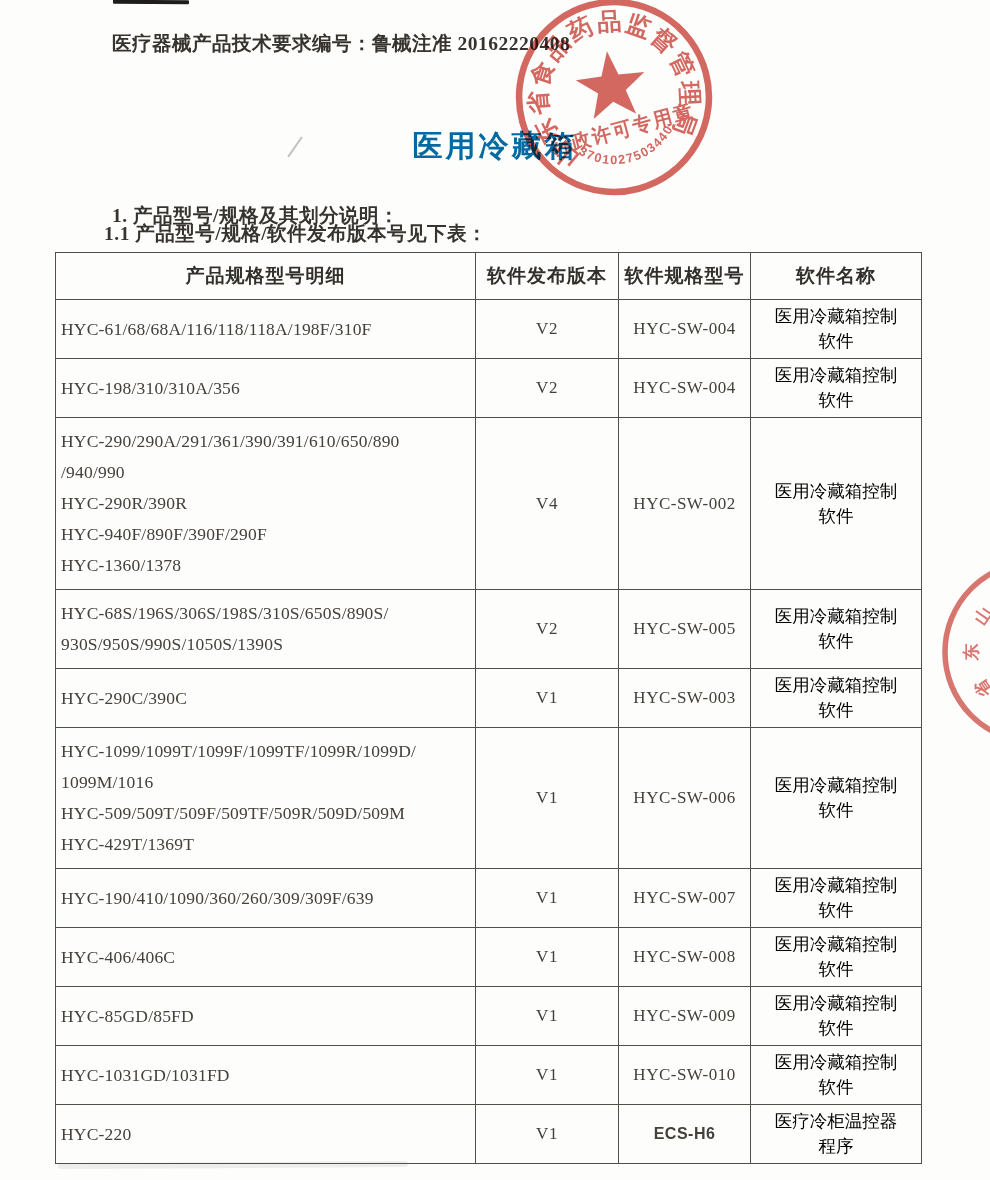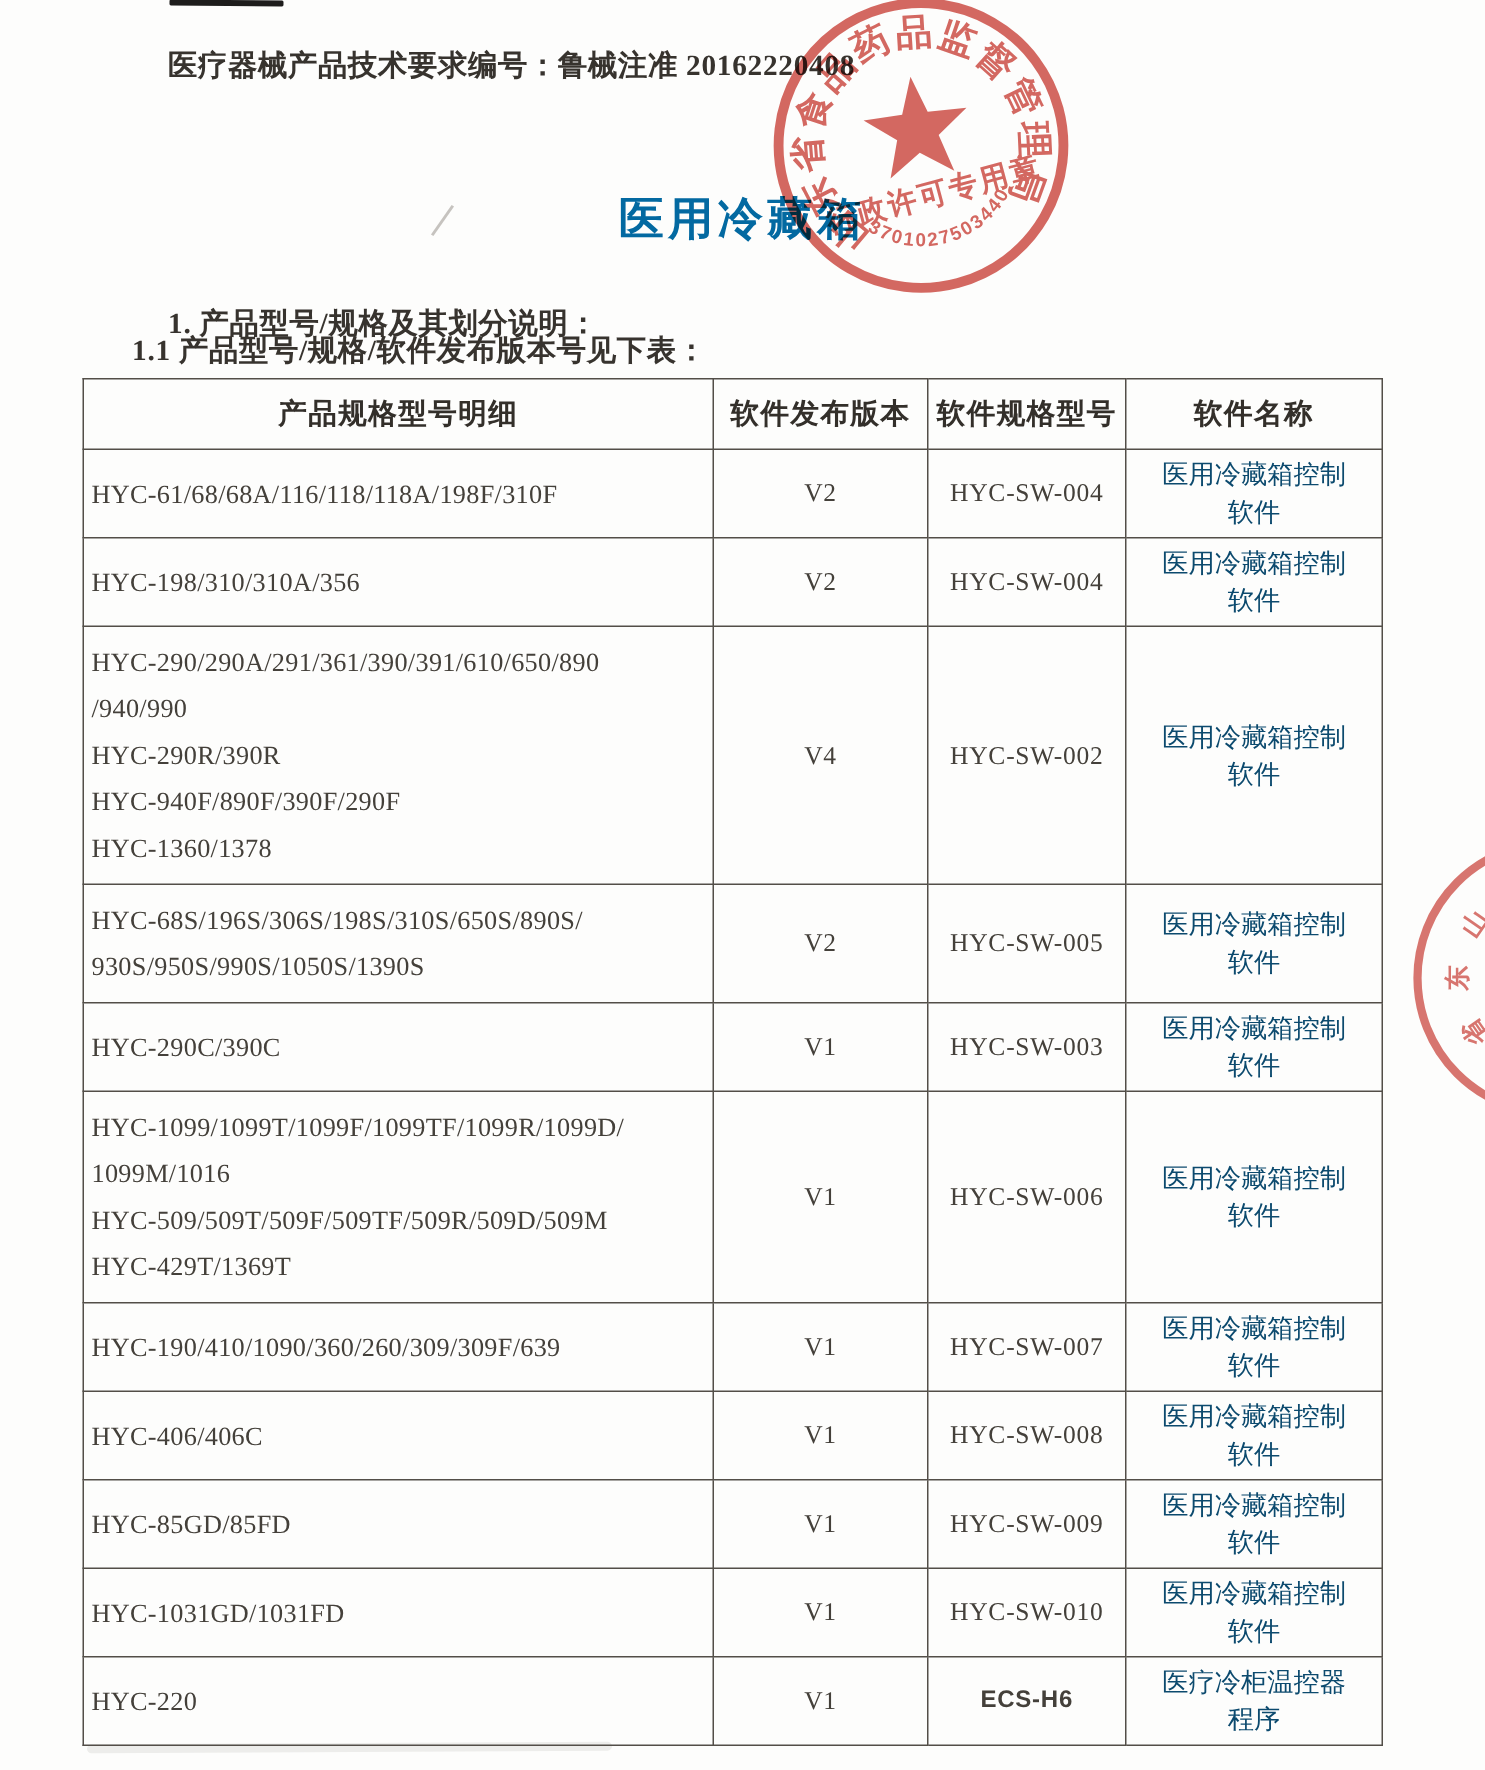--- a/index.html
+++ b/index.html
@@ -38,21 +38,21 @@
   .doc-title {
     position: absolute; left: 0; top: 126px; width: 990px;
     text-align: center; font-size: 30px; font-weight: 700; letter-spacing: 3px;
     color: #0369a1; font-family: "Liberation Sans", sans-serif;
   }
   .section-1 {
     position: absolute; left: 112px; top: 182px;
     font-size: 19.5px; color: #37332e; font-weight: 600; letter-spacing: .5px; margin-top: 20px;
   }
   .section-1-1 {
-    position: absolute; left: 88px; top: 220px;
+    position: absolute; left: 104px; top: 220px;
     font-size: 19.5px; color: #37332e; font-weight: 600; letter-spacing: .5px;
   }
 
   
   .spec-table-wrap { position: absolute; left: 55px; top: 252px; }
   table.spec {
     border-collapse: collapse; table-layout: fixed; width: 866px;
     background: transparent;
   }
   table.spec col.c1 { width: 420px; }
@@ -70,21 +70,21 @@
     text-align: left; vertical-align: middle;
     padding: 8px 8px 8px 5px; font-size: 17.5px; line-height: 31px;
     color: #44403a; letter-spacing: 0.2px;
   }
   td.version-cell, td.swmodel-cell {
     text-align: center; vertical-align: middle;
     font-size: 17px; color: #44403a; letter-spacing: 0.5px;
   }
   td.swname-cell {
     text-align: center; vertical-align: middle;
-    padding: 4px 4px; font-size: 17.5px; line-height: 25px; color: #0c4a6e;
+    padding: 4px 4px; font-size: 17.5px; line-height: 25px; color: #000000;
   }
   td.swname-cell .sw-name-text { display: inline-block; max-width: 7.2em; }
   table.spec tr:last-child td.swmodel-cell {
     font-family: "Liberation Sans", sans-serif; font-weight: 700; font-size: 16px;
   }
 
   
   .stamp-main {
     position: absolute; left: 513px; top: -4px; width: 202px; height: 202px;
     transform: rotate(-15deg); mix-blend-mode: multiply; opacity: .88;

